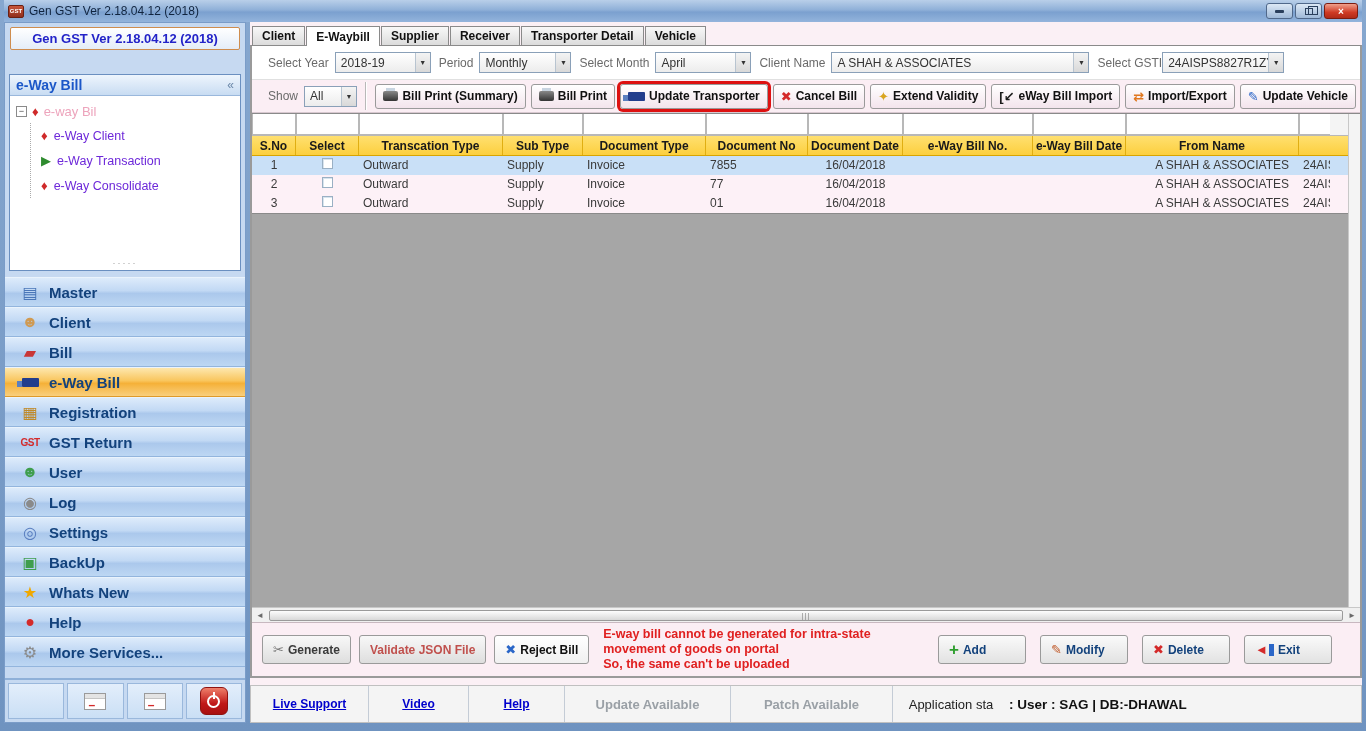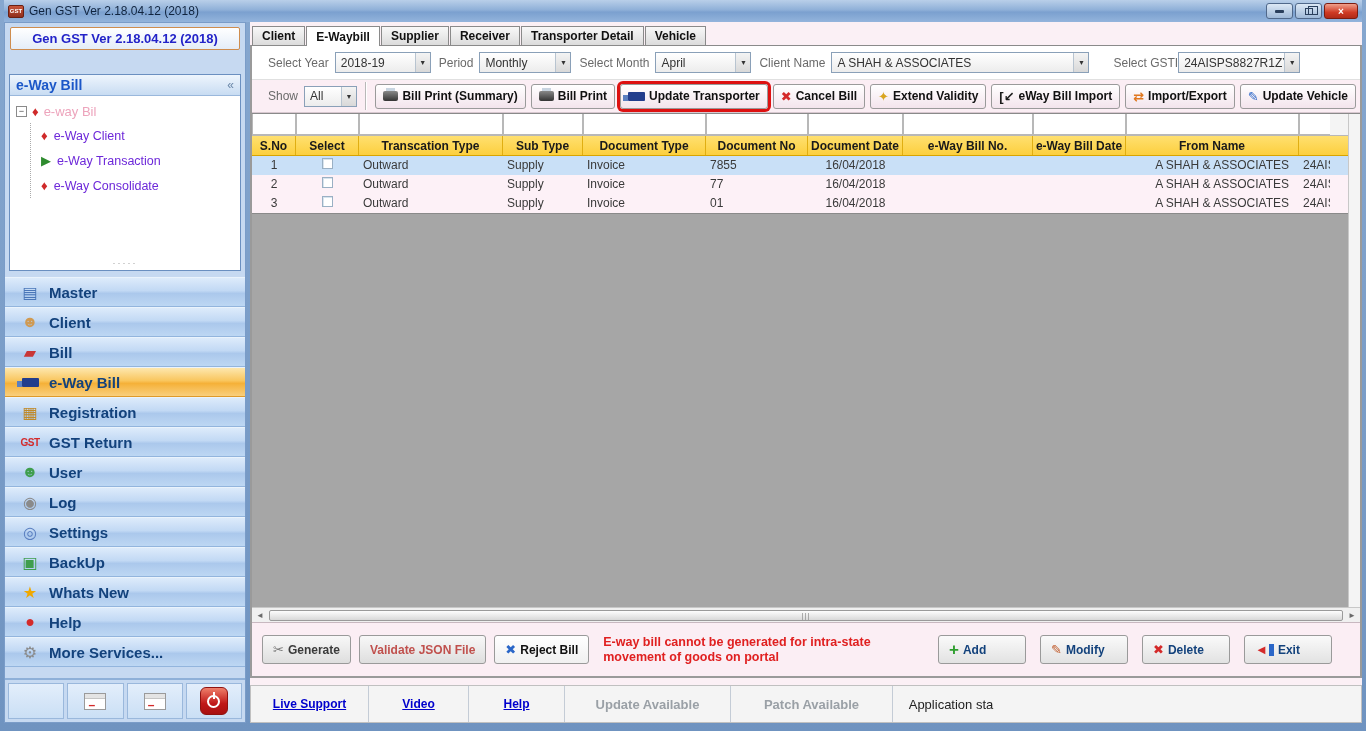--- a/index.html
+++ b/index.html
@@ -91,21 +91,21 @@
   .f-label { color:#6a6a6a; font-size:12px; white-space:nowrap; }
   .dropdown { height:21px; border:1px solid #8aa0b8; background:linear-gradient(#ffffff,#ececec);
     display:flex; align-items:center; cursor:default; }
   .dd-value { flex:1; padding:0 5px; color:#333; font-size:12px; white-space:nowrap; overflow:hidden; }
   .dd-arrow { width:15px; align-self:stretch; display:flex; align-items:center; justify-content:center;
     border-left:1px solid #b8c4d0; background:linear-gradient(#f4f4f4,#d8d8d8); font-size:7px; }
   .filter-row .idx-0 .dropdown { width:96px; }
   .filter-row .idx-1 .dropdown { width:92px; }
   .filter-row .idx-2 .dropdown { width:96px; }
   .filter-row .idx-3 .dropdown { width:258px; }
-  .filter-row .idx-4 { margin-left:16px; }
+  .filter-row .idx-4 { margin-left:0; }
   .filter-row .idx-4 .f-label { margin-right:-6px; }
   .filter-row .idx-4 .dropdown { width:122px; }
 
   .toolbar { height:33px; display:flex; align-items:center; gap:6px; padding:0 4px 0 16px;
     background:#fbeef4; border-bottom:1px solid #d8c8d0; }
   .show-dd { width:102px; }
   .tb-sep { width:3px; align-self:stretch; margin:2px 2px; border-left:1px solid #b8b8b8; border-right:1px solid #fff; }
   .tb-buttons { display:flex; gap:5px; align-items:center; flex:1; }
   .tb-btn { height:25px; border:1px solid #9a9a9a; border-radius:3px; background:linear-gradient(#ffffff,#f3e4ec);
     display:flex; align-items:center; gap:4px; padding:0 7px; font-weight:bold; font-size:12px; color:#111;
@@ -571,20 +571,21 @@
           </button>
           <button class="act-btn validate" data-name="validate-json-button">
             <span>Validate JSON File</span>
           </button>
           <button class="act-btn reject" data-name="reject-bill-button">
             <span class="ico" data-name="reject-bill-icon" style="color: rgb(42, 102, 200);">✖</span>
             <span>Reject Bill</span>
           </button>
           <div class="warning" data-name="warning-message">
             <div>E-way bill cannot be generated for intra-state movement of goods on portal</div>
+            <div>So, the same can't be uploaded</div>
           </div>
           <div class="crud">
             <button class="act-btn" data-name="add-button">
               <span class="ico" data-name="add-icon" style="color: rgb(46, 158, 46);">+</span>
               <span>Add</span>
             </button>
             <button class="act-btn" data-name="modify-button">
               <span class="ico" data-name="modify-icon" style="color: rgb(192, 90, 42);">✎</span>
               <span>Modify</span>
             </button>
@@ -600,17 +601,18 @@
         </div>
       </div>
 
       <div class="statusbar" data-name="statusbar">
         <div class="sb-cell link w-ls" data-name="live-support-link">Live Support</div>
         <div class="sb-cell link w-vid" data-name="video-link">Video</div>
         <div class="sb-cell link w-help" data-name="help-link">Help</div>
         <div class="sb-cell dim w-upd" data-name="update-available-label">Update Available</div>
         <div class="sb-cell dim w-patch" data-name="patch-available-label">Patch Available</div>
         <div class="sb-cell plain w-app" data-name="application-status-label">Application sta</div>
+        <div class="sb-cell user" data-name="user-db-info">: User : SAG  |  DB:-DHAWAL</div>
       </div>
 
     </div>
   </div>
 </div>
 
 </body></html>

